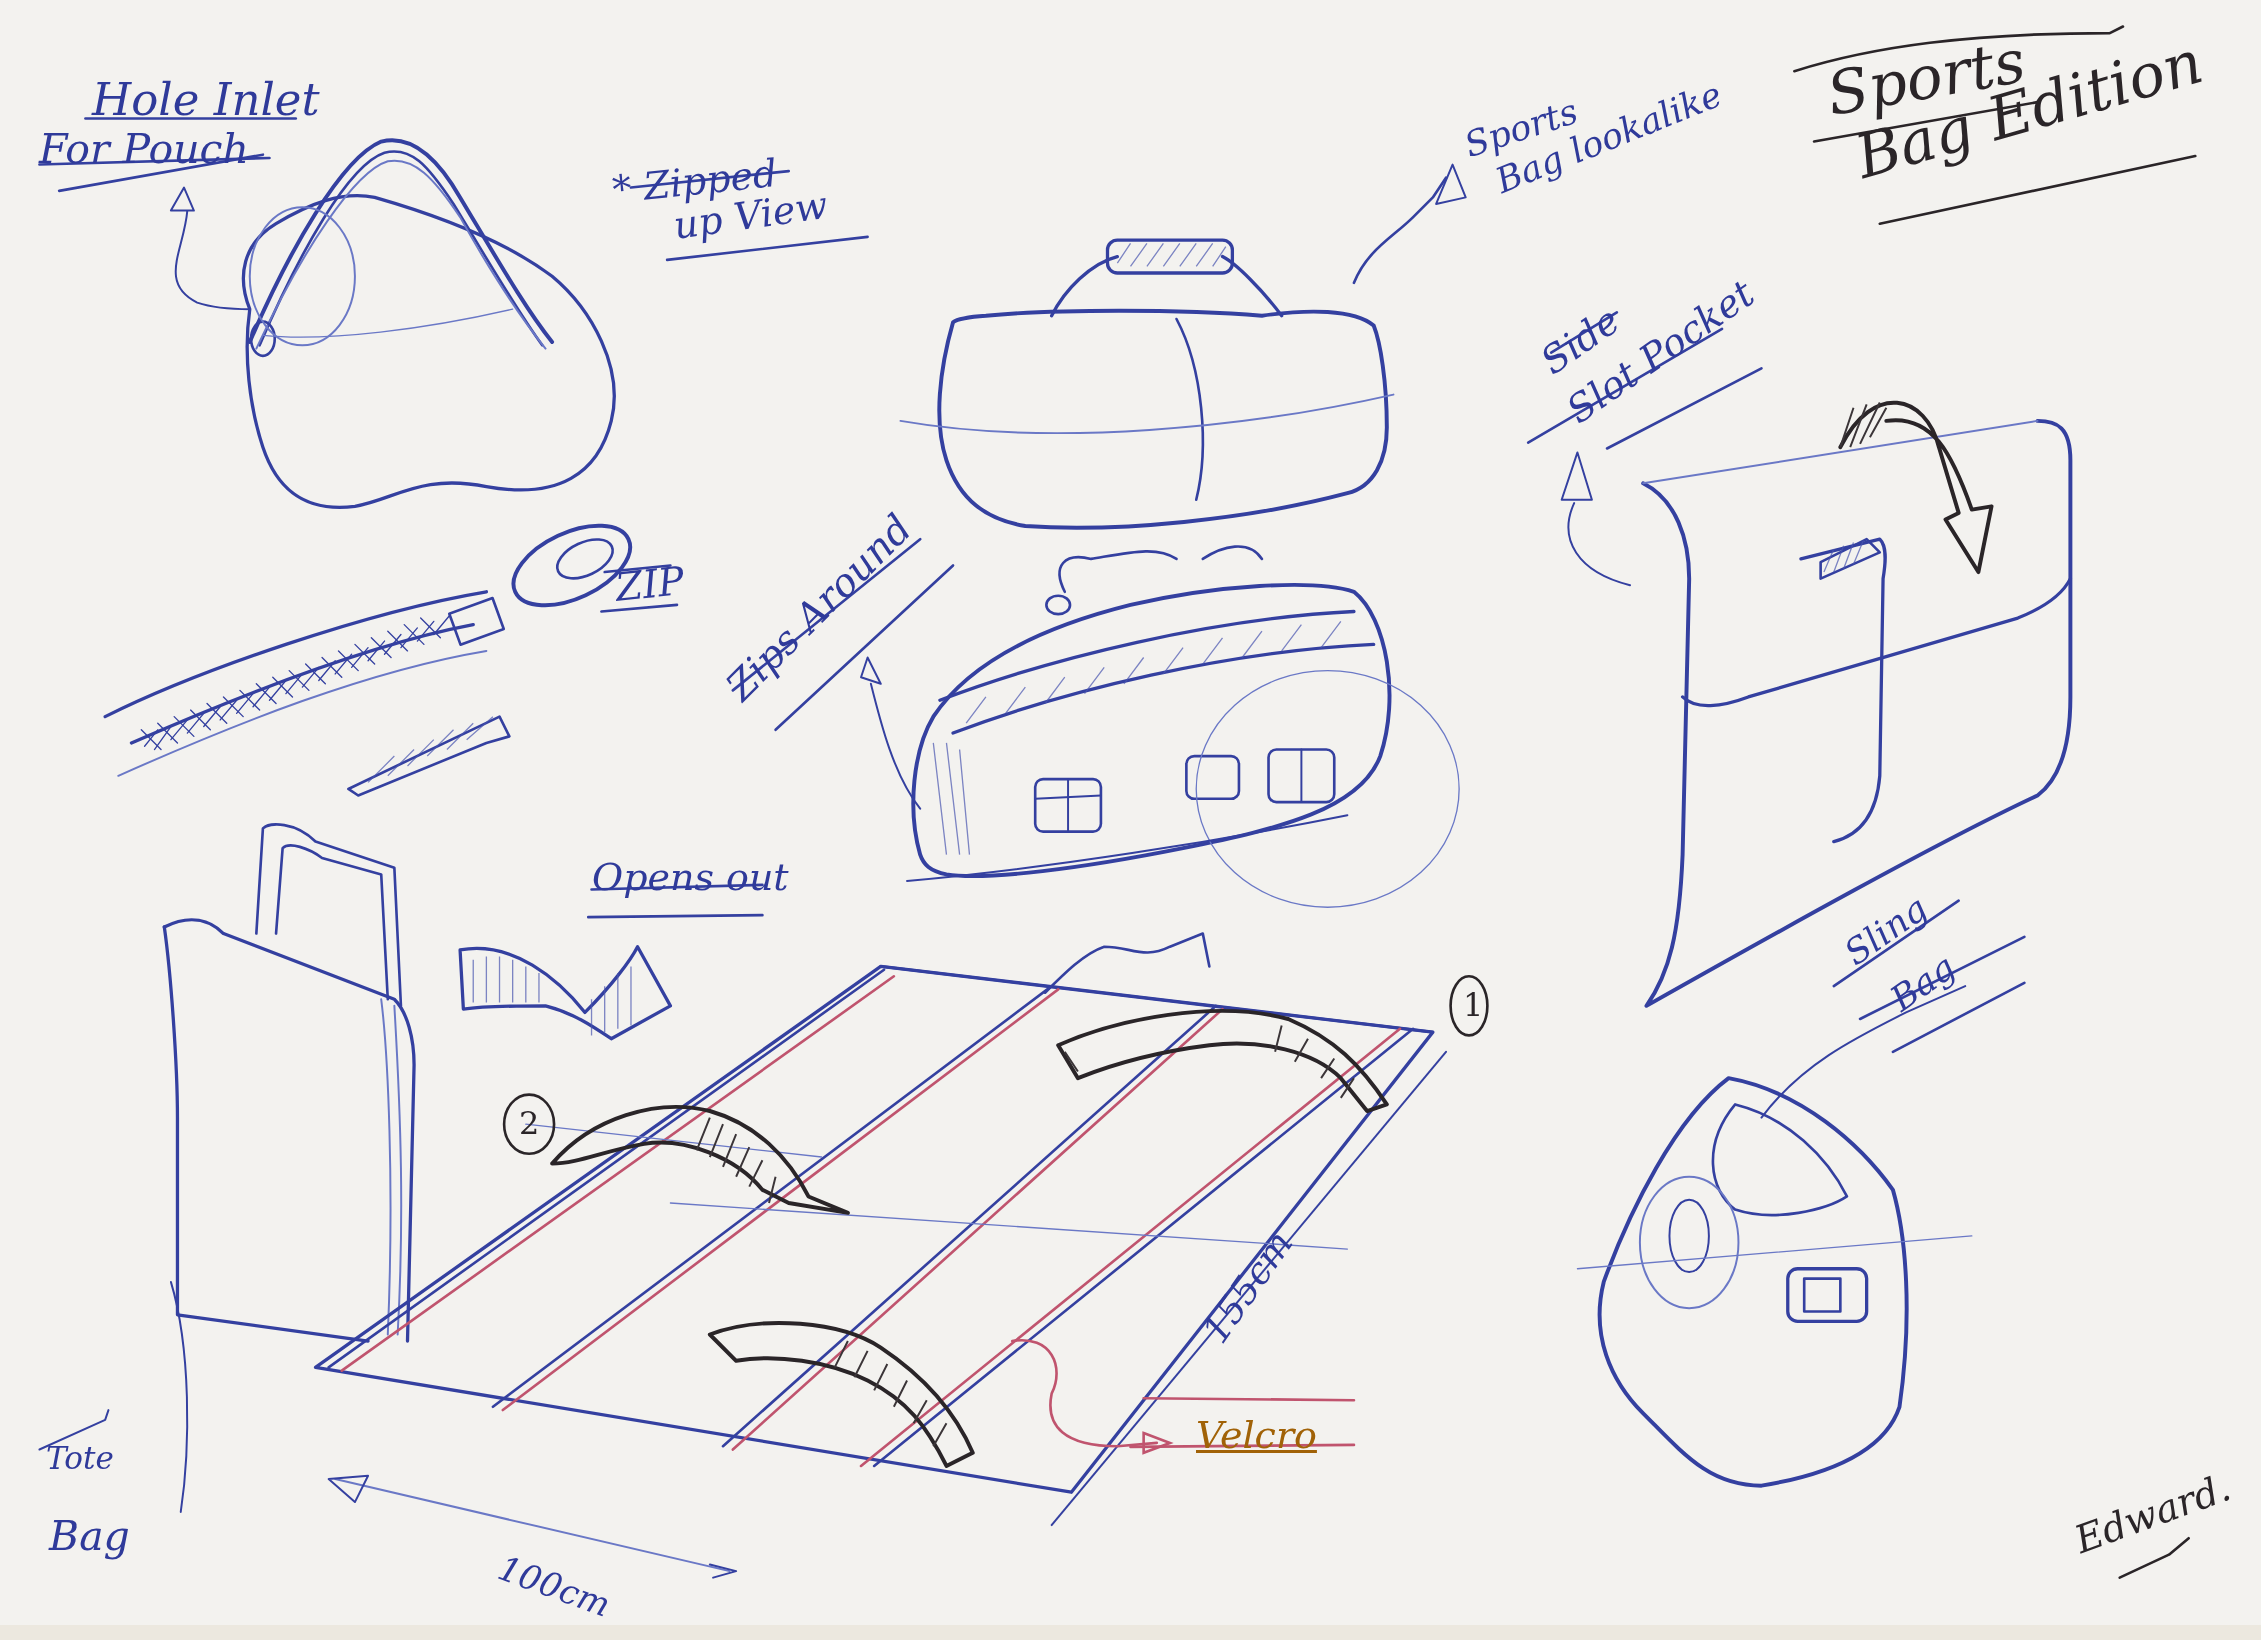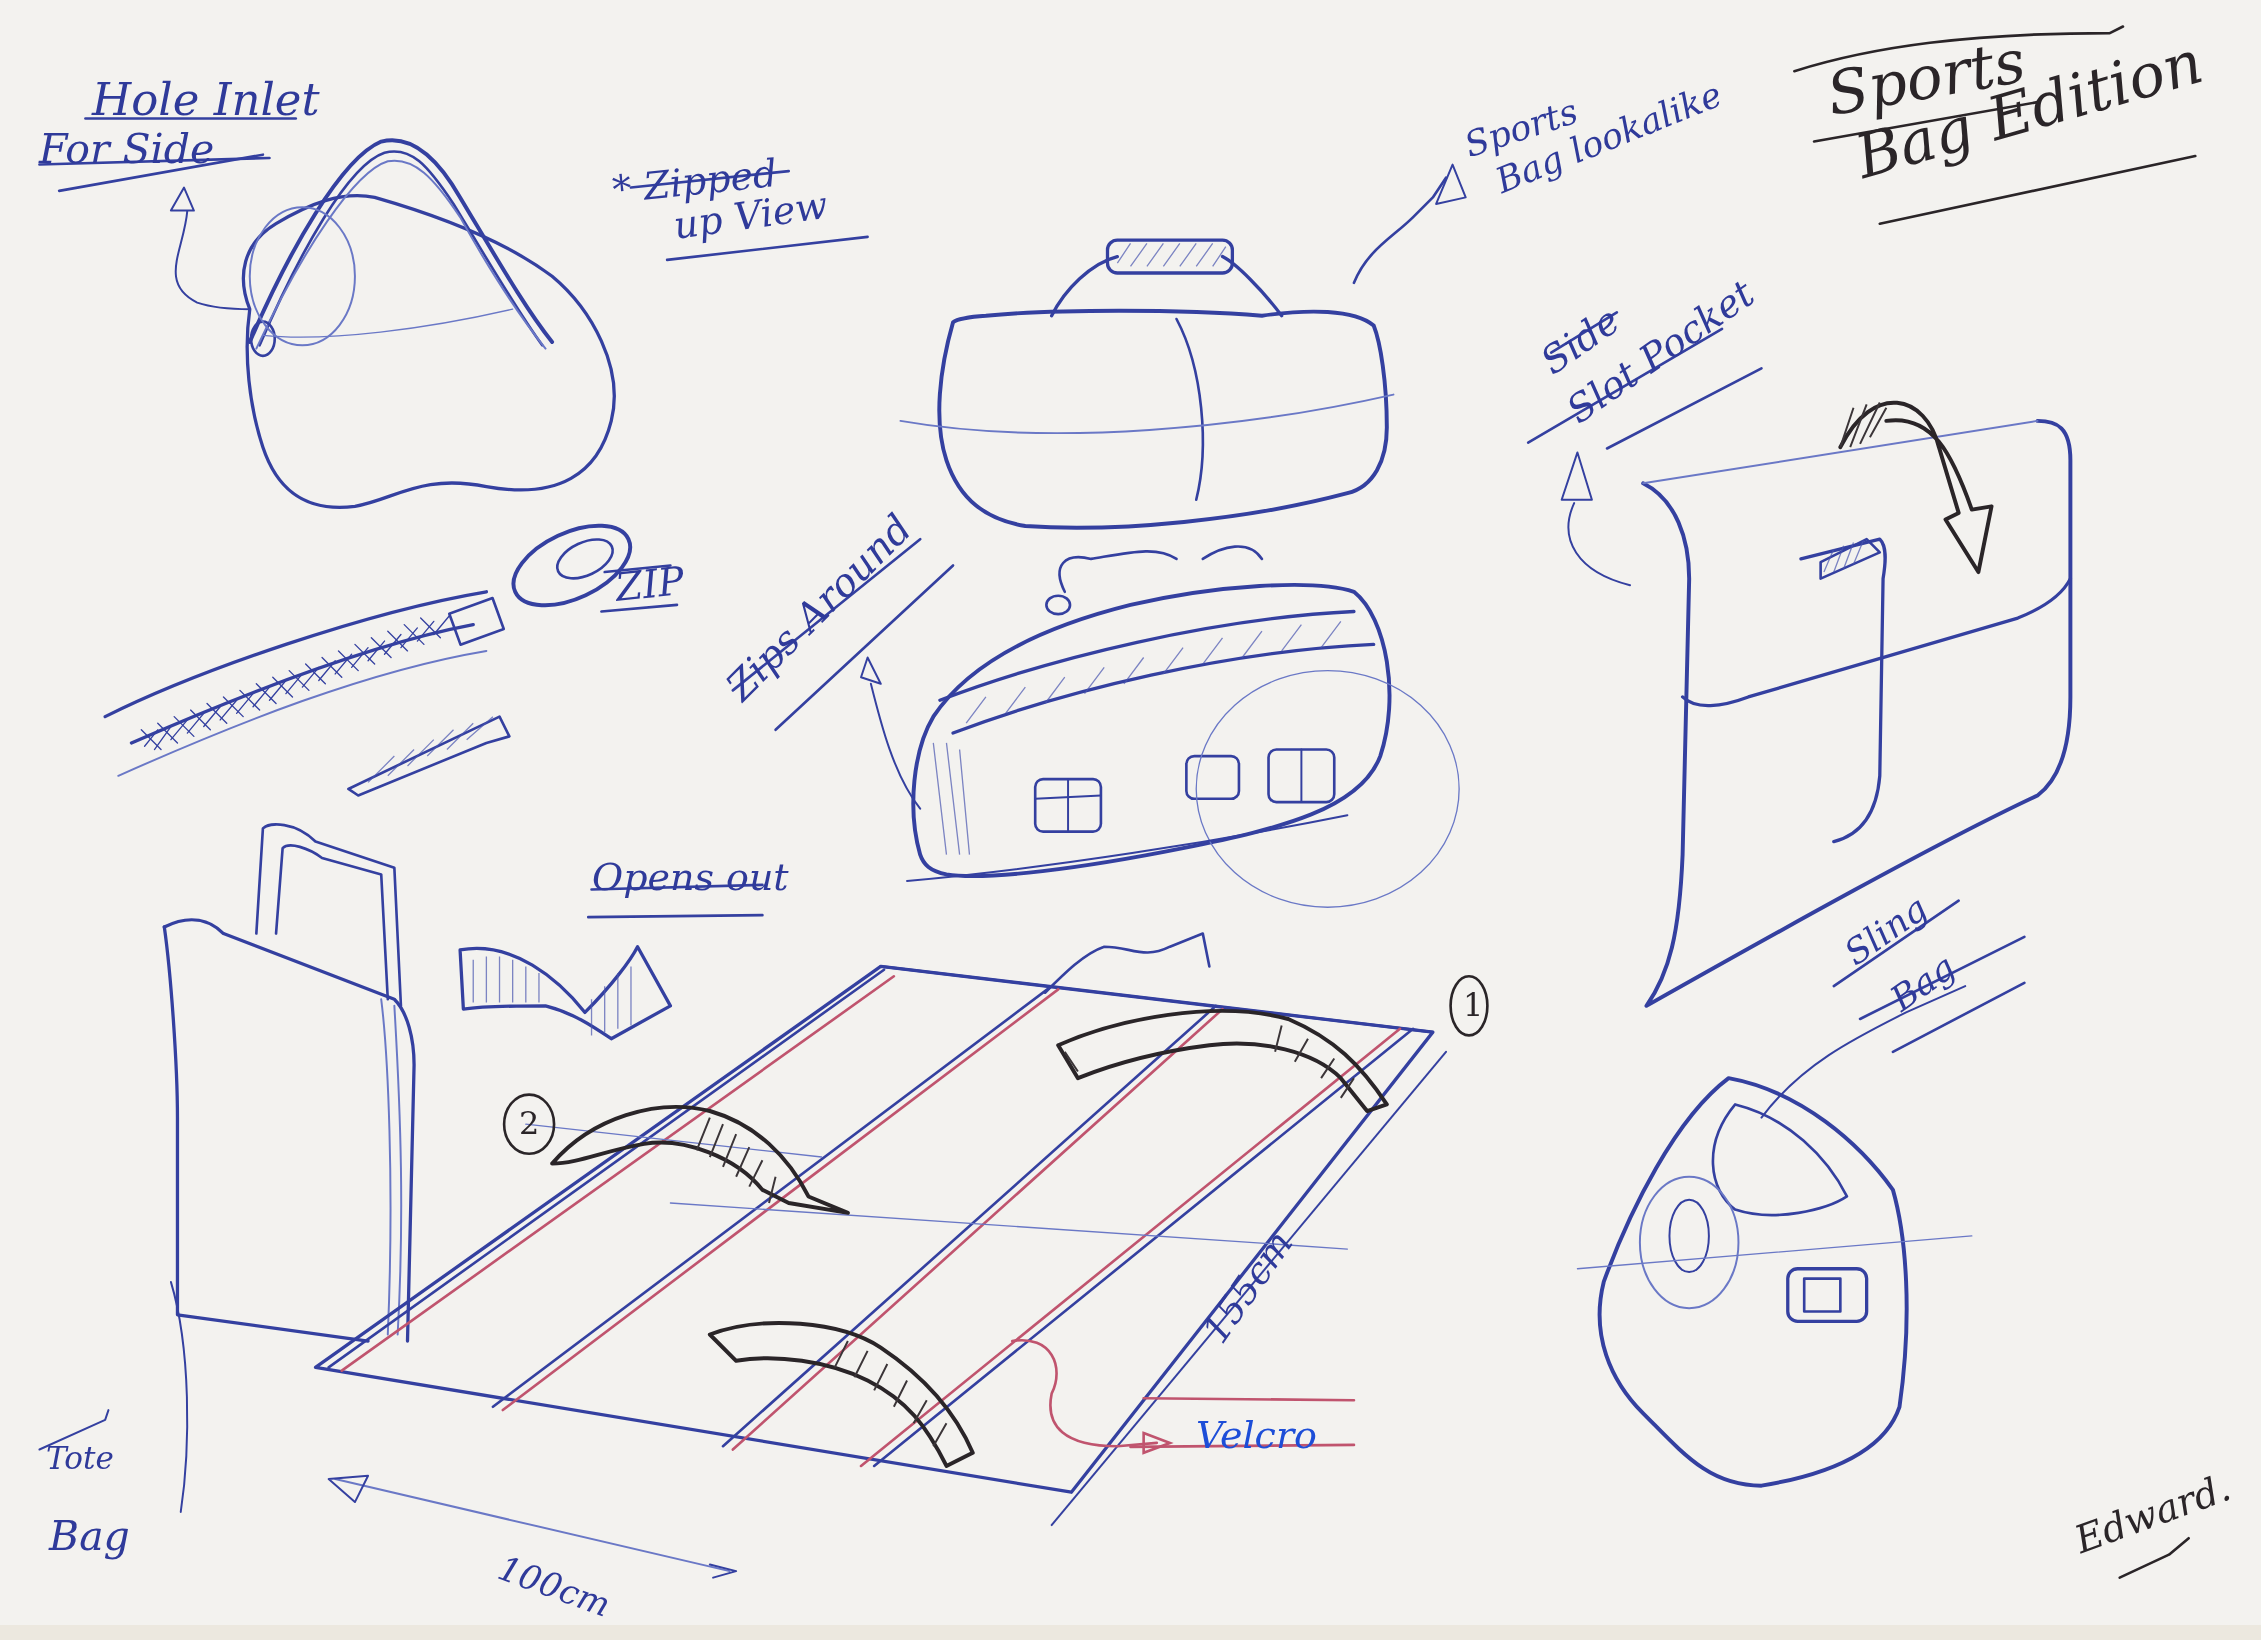--- a/index.html
+++ b/index.html
@@ -14,21 +14,21 @@
   .ink-blue-l { stroke: #6a78c6; fill: none; stroke-linecap: round; }
   .ink-black { stroke: #2a2528; fill: none; stroke-linecap: round; stroke-linejoin: round; }
   .ink-red { stroke: #c0546e; fill: none; stroke-linecap: round; }
   .hatch-black { stroke: #3b3538; stroke-width: 3; }
   .hatch-blue { stroke: #4a56b0; stroke-width: 2; opacity: .7; }
   .note {
     position: absolute; font-family: "DejaVu Serif", serif; font-style: italic;
     color: #2f3a9a; white-space: nowrap; transform-origin: left bottom;
   }
   .note.black { color: #2a2528; }
-  .note.red { color: #1d4ed8; }
+  .note.red { color: #a16207; text-decoration: underline; }
 </style>
 </head>
 <body>
 
 <div class="paper"></div>
 <div class="bottom-edge"></div>
 
 <svg class="sketch" viewBox="0 0 3440 2496">
 
   <g>
@@ -178,21 +178,21 @@
 
   <g>
     <path class="ink-black" stroke-width="4" d="M2730 108 C2850 70 3000 50 3210 50 L3230 40"></path>
     <line class="ink-black" stroke-width="4" x1="2760" y1="215" x2="3100" y2="155"></line>
     <line class="ink-black" stroke-width="4" x1="2860" y1="340" x2="3340" y2="237"></line>
     <path class="ink-black" stroke-width="4" d="M3225 2400 L3300 2365 L3330 2340"></path>
   </g>
 </svg>
 
 <div class="note" style="left:92px; top:62px; font-size:45px;margin-top:11px;">Hole Inlet</div>
-<div class="note" style="left:39px; top:125px; font-size:41px;">For Side</div>
+<div class="note" style="left:39px; top:125px; font-size:41px;">For Pouch</div>
 <div class="note" style="left:615px; top:168px; font-size:38px; transform:rotate(-6deg);">* Zipped</div>
 <div class="note" style="left:677px; top:204px; font-size:38px; transform:rotate(-8deg);">up View</div>
 <div class="note" style="left:618px; top:565px; font-size:39px; transform:rotate(-6deg);">ZIP</div>
 <div class="note" style="left:749px; top:664px; font-size:39px; transform:rotate(-45deg);">Zips Around</div>
 <div class="note" style="left:1472px; top:125px; font-size:35px; transform:rotate(-18deg);">Sports</div>
 <div class="note" style="left:1505px; top:161px; font-size:35px; transform:rotate(-22deg);">Bag lookalike</div>
 <div class="note black" style="left:1834px; top:59px; font-size:60px; transform:rotate(-10deg);">Sports</div>
 <div class="note black" style="left:1867px; top:122px; font-size:60px; transform:rotate(-16deg);">Bag Edition</div>
 <div class="note" style="left:1558px; top:339px; font-size:38px; transform:rotate(-35deg);">Side</div>
 <div class="note" style="left:1584px; top:388px; font-size:38px; transform:rotate(-35deg);">Slot Pocket</div>

